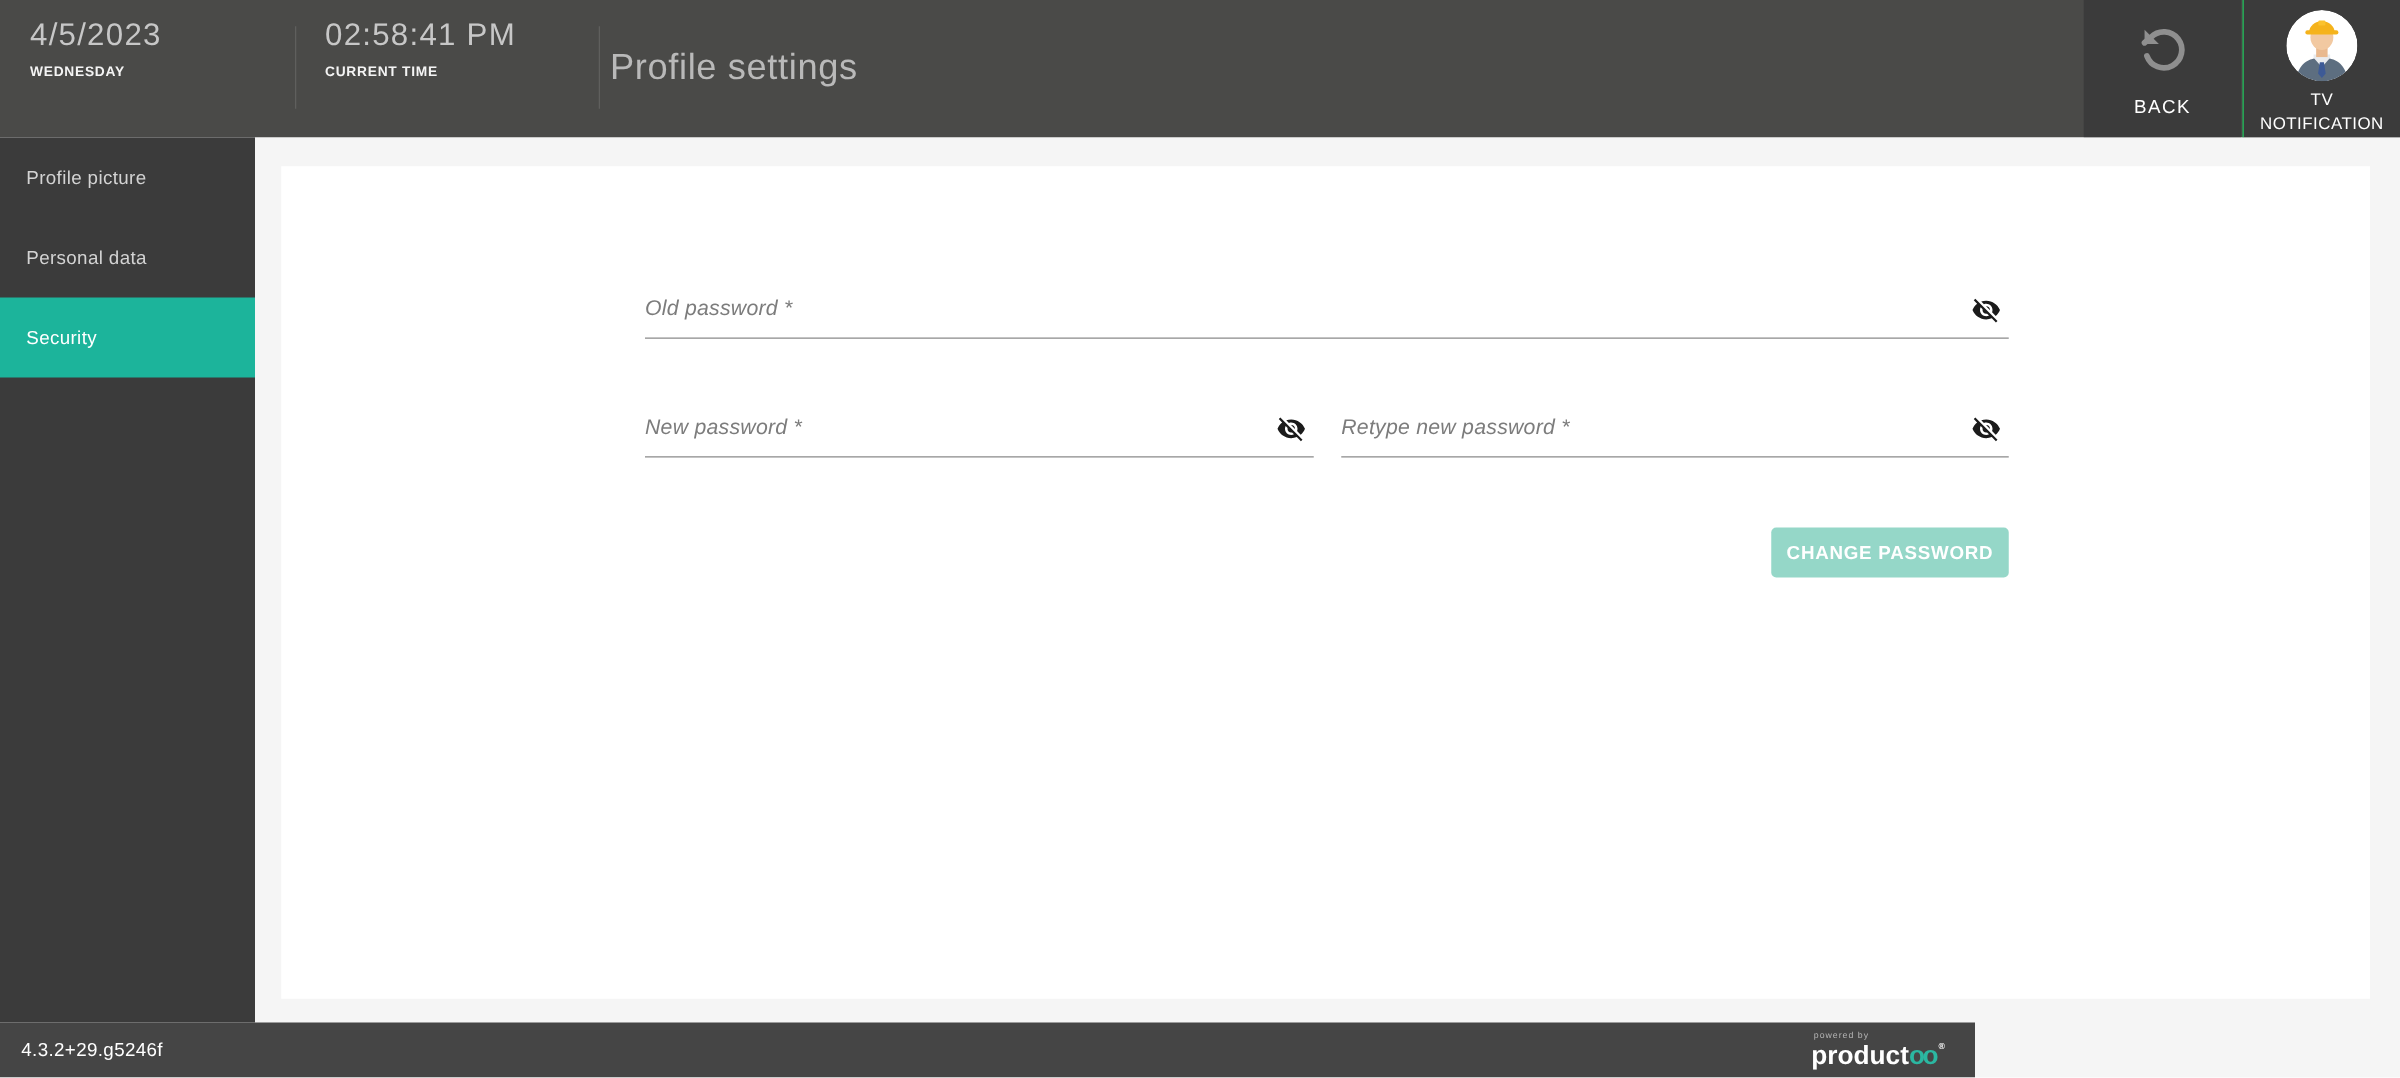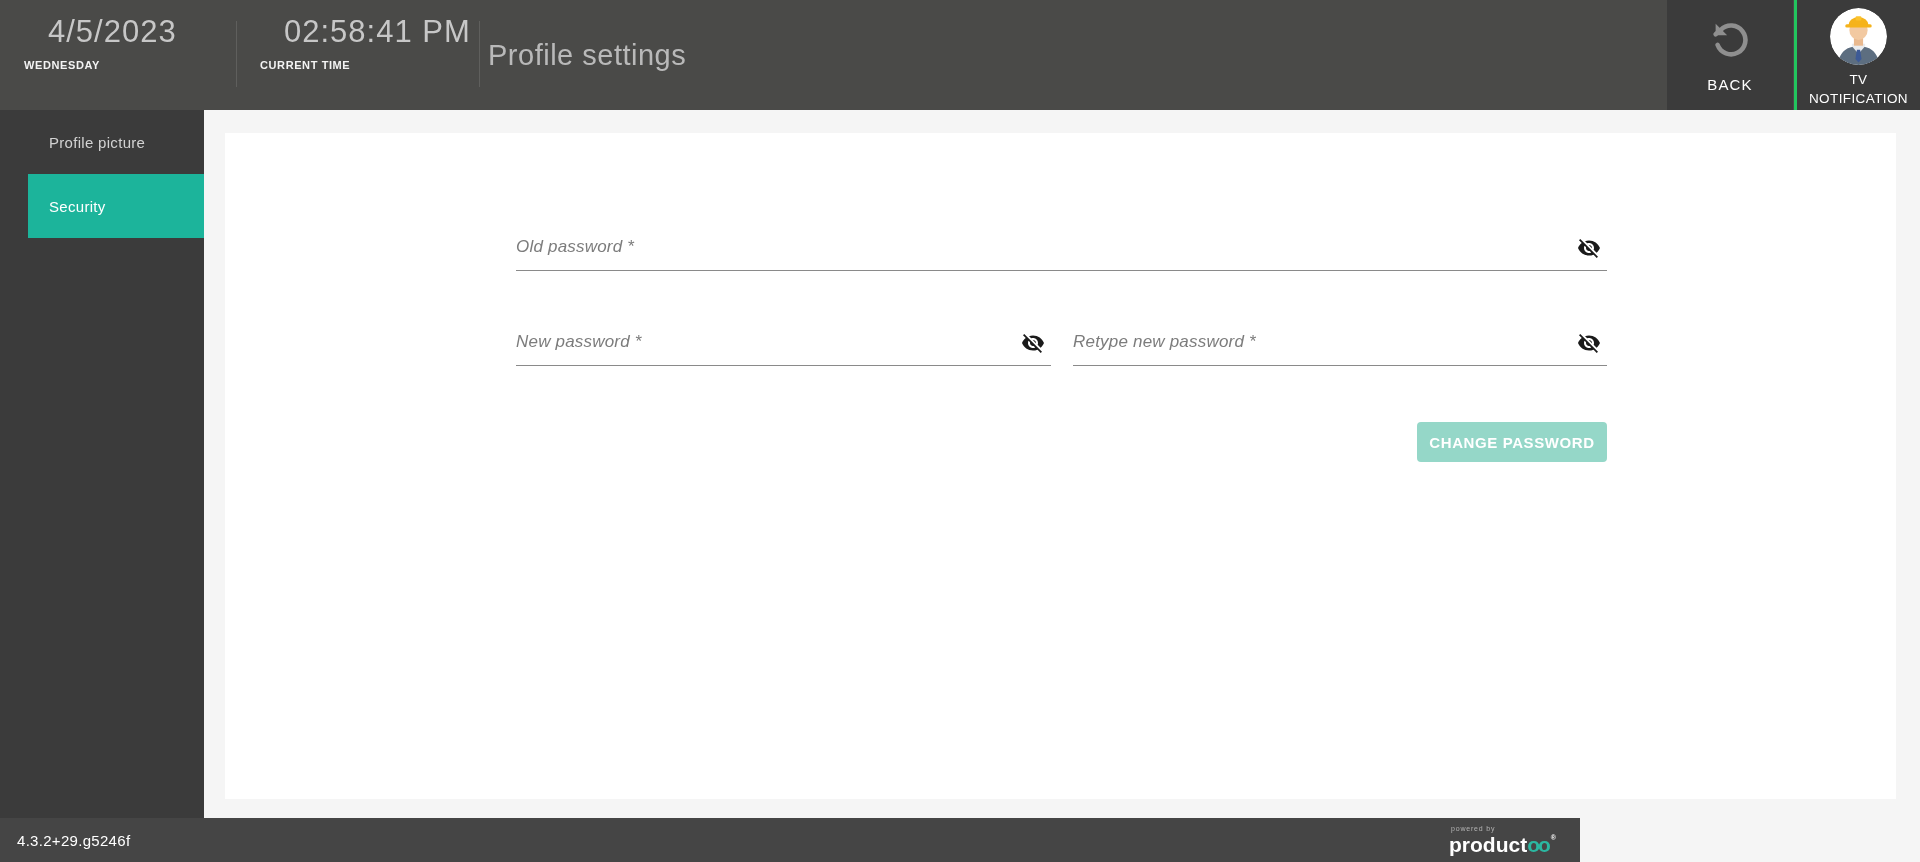--- a/index.html
+++ b/index.html
@@ -11,22 +11,22 @@
   }
 
   
   .header {
     position: absolute; left: 0; top: 0;
     width: 1920px; height: 110px;
     background: #4a4a48;
   }
   .hdr-block { position: absolute; top: 14px; }
   .hdr-big {
-    font-size: 31px; color: #c7c7c7; letter-spacing: 1px;
-    font-weight: 400; white-space: nowrap; margin-left: 24px;
+    font-size: 25px; color: #c7c7c7; letter-spacing: 1px;
+    font-weight: 400; white-space: nowrap;
   }
   .hdr-sub {
     margin-top: 9px; font-size: 11px; font-weight: 700;
     color: #f4f4f4; letter-spacing: 0.6px;
   }
   .hdr-divider {
     position: absolute; top: 21px; width: 1px; height: 66px;
     background: #5f5f5d;
   }
   .page-title {
@@ -36,30 +36,29 @@
     white-space: nowrap;
   }
   .hdr-action {
     position: absolute; top: 0; height: 110px; width: 126px;
     background: #3b3b3b;
     display: flex; flex-direction: column; align-items: center; justify-content: center;
     cursor: pointer;
   }
   .back-btn { right: 127px; gap: 9px; }
   .back-btn .lbl { color: #ffffff; font-size: 15px; letter-spacing: 1.2px; }
-  .user-btn { right: 0; border-left: 3px solid #22c55e; gap: 2px; padding-top: 4px; }
+  .user-btn { right: 0; border-left: 1px solid #22c55e; gap: 2px; padding-top: 4px; }
   .user-btn .u-line { color: #ffffff; font-size: 13.5px; letter-spacing: 0.4px; line-height: 17px; }
   .avatar { width: 57px; height: 57px; border-radius: 50%; overflow: hidden; margin-bottom: 4px; flex: 0 0 auto; }
 
   
   .sidebar {
     position: absolute; left: 0; top: 110px;
     width: 204px; height: 708px;
     background: #3b3b3b;
-    padding-left: 28px;
   }
   .sidebar-item {
     height: 64px; display: flex; align-items: center;
     padding-left: 21px; font-size: 15px; color: #d3d3d3;
     cursor: pointer; letter-spacing: 0.3px;
   }
   .sidebar-item.active { background: #1cb49b; color: #ffffff; }
 
   
   .content {
@@ -173,20 +172,23 @@
     </span>
     <span class="u-line">TV</span>
     <span class="u-line">NOTIFICATION</span>
   </div>
 </div>
 
 <div class="sidebar">
   <div class="sidebar-item">
     <span>Profile picture</span>
   </div>
+  <div class="sidebar-item">
+    <span>Personal data</span>
+  </div>
   <div class="sidebar-item active">
     <span>Security</span>
   </div>
 </div>
 
 <div class="content">
   <div class="panel">
 
     <div class="text-field field-old">
       <span class="tf-label">Old password *</span>

